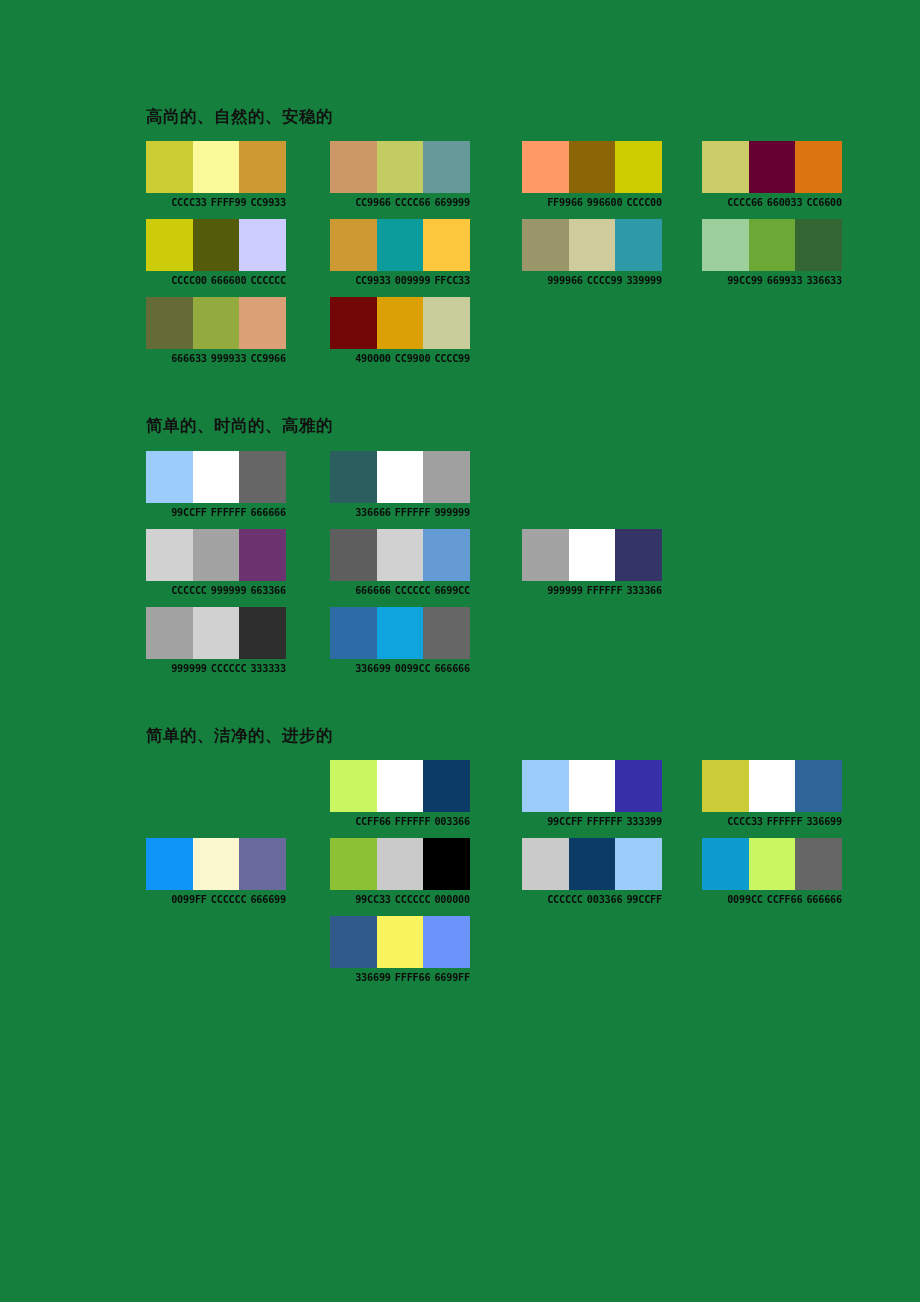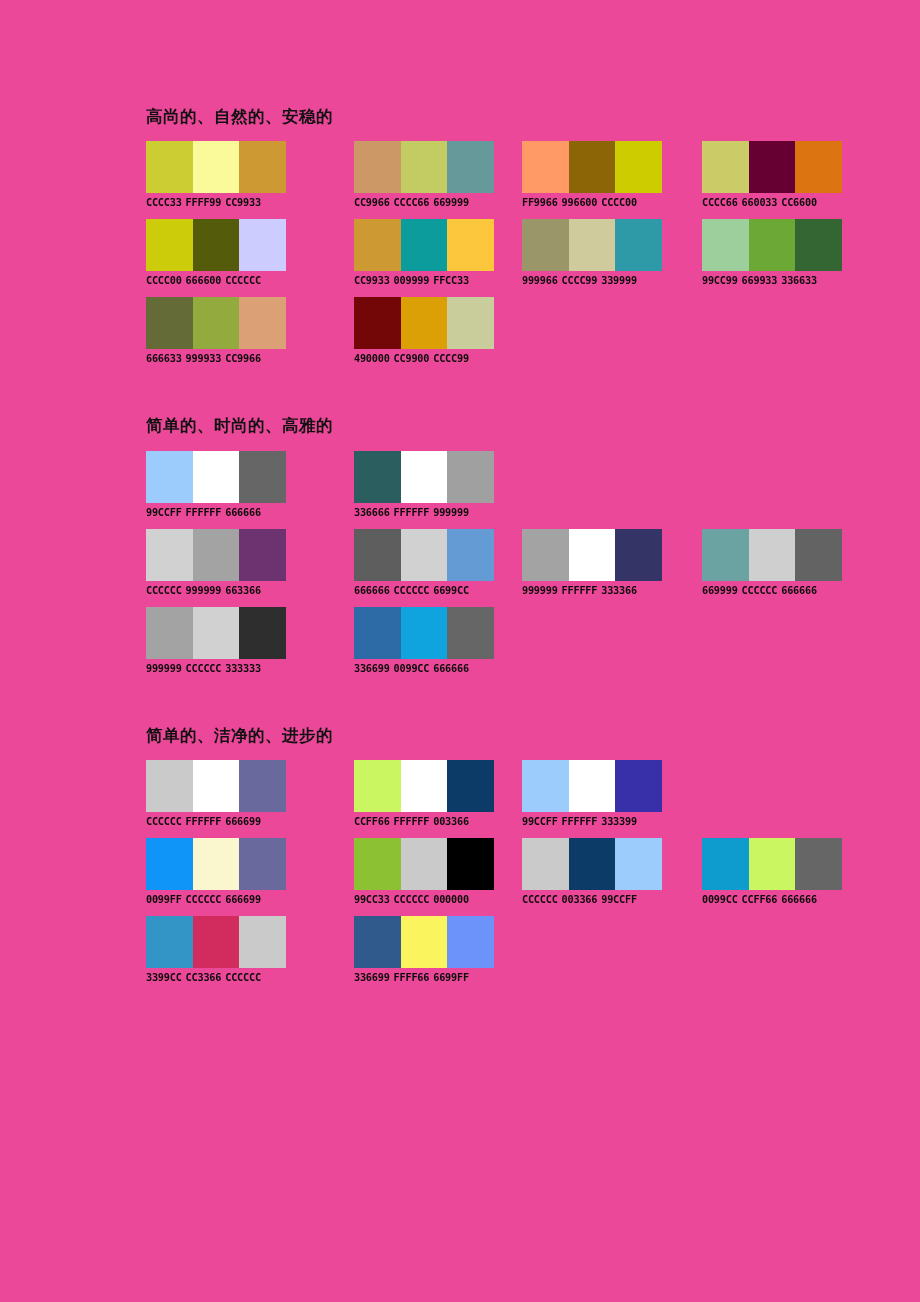--- a/index.html
+++ b/index.html
@@ -14,21 +14,21 @@
     font-family: "Liberation Sans", sans-serif;
     overflow: hidden;
   }
 
   .page {
     position: absolute;
     left: 0;
     top: 0;
     width: 920px;
     height: 1302px;
-    background: #ec4899;
+    background: #15803d;
   }
 
   .content {
     position: absolute;
     left: 146px;
     top: 106px;
     width: 730px;
   }
 
   .section {
@@ -50,21 +50,21 @@
     position: relative;
     height: 78px;
   }
 
   .swatch-group {
     position: absolute;
     top: 0;
   }
 
   .swatch-group.col-0 { left: 0px; }
-  .swatch-group.col-1 { left: 184px; margin-left: 24px; }
+  .swatch-group.col-1 { left: 184px; }
   .swatch-group.col-2 { left: 376px; }
   .swatch-group.col-3 { left: 556px; }
 
   .chips {
     display: flex;
     height: 52px;
     width: 140px;
   }
 
   .chip {
@@ -74,20 +74,21 @@
 
   .labels {
     margin-top: 4px;
     font-family: "DejaVu Sans Mono", monospace;
     font-size: 10.2px;
     font-weight: bold;
     color: #0b0b0b;
     letter-spacing: -0.2px;
     white-space: nowrap;
     line-height: 1.2;
+    text-align: right;
   }
 
   .labels .hex + .hex {
     margin-left: 4px;
   }
 </style>
 </head>
 <body>
 
 <div class="page">
@@ -219,28 +220,20 @@
             <div class="labels"><span class="hex">666666</span><span class="hex">CCCCCC</span><span class="hex">6699CC</span></div>
           </div>
           <div class="swatch-group col-2">
             <div class="chips">
               <div class="chip" style="background: rgb(163, 163, 163);"></div>
               <div class="chip" style="background: rgb(255, 255, 255);"></div>
               <div class="chip" style="background: rgb(52, 53, 102);"></div>
             </div>
             <div class="labels"><span class="hex">999999</span><span class="hex">FFFFFF</span><span class="hex">333366</span></div>
           </div>
-          <div class="swatch-group col-3">
-            <div class="chips">
-              <div class="chip" style="background: rgb(107, 163, 163);"></div>
-              <div class="chip" style="background: rgb(207, 207, 207);"></div>
-              <div class="chip" style="background: rgb(99, 99, 99);"></div>
-            </div>
-            <div class="labels"><span class="hex">669999</span><span class="hex">CCCCCC</span><span class="hex">666666</span></div>
-          </div>
         </div>
         <div class="swatch-row">
           <div class="swatch-group col-0">
             <div class="chips">
               <div class="chip" style="background: rgb(163, 163, 163);"></div>
               <div class="chip" style="background: rgb(209, 209, 209);"></div>
               <div class="chip" style="background: rgb(46, 46, 46);"></div>
             </div>
             <div class="labels"><span class="hex">999999</span><span class="hex">CCCCCC</span><span class="hex">333333</span></div>
           </div>
@@ -250,43 +243,43 @@
               <div class="chip" style="background: rgb(15, 164, 222);"></div>
               <div class="chip" style="background: rgb(102, 102, 102);"></div>
             </div>
             <div class="labels"><span class="hex">336699</span><span class="hex">0099CC</span><span class="hex">666666</span></div>
           </div>
         </div>
       </div>
       <div class="section">
         <div class="section-title">简单的、洁净的、进步的</div>
         <div class="swatch-row">
-          <div class="swatch-group col-0">
-            <div class="chips">
-              <div class="chip" style="background: rgb(202, 202, 202);"></div>
-              <div class="chip" style="background: rgb(255, 255, 255);"></div>
-              <div class="chip" style="background: rgb(105, 105, 158);"></div>
-            </div>
-            <div class="labels"><span class="hex">CCCCCC</span><span class="hex">FFFFFF</span><span class="hex">666699</span></div>
-          </div>
           <div class="swatch-group col-1">
             <div class="chips">
               <div class="chip" style="background: rgb(202, 246, 98);"></div>
               <div class="chip" style="background: rgb(255, 255, 255);"></div>
               <div class="chip" style="background: rgb(11, 59, 102);"></div>
             </div>
             <div class="labels"><span class="hex">CCFF66</span><span class="hex">FFFFFF</span><span class="hex">003366</span></div>
           </div>
           <div class="swatch-group col-2">
             <div class="chips">
               <div class="chip" style="background: rgb(156, 204, 252);"></div>
               <div class="chip" style="background: rgb(255, 255, 255);"></div>
               <div class="chip" style="background: rgb(55, 48, 168);"></div>
             </div>
             <div class="labels"><span class="hex">99CCFF</span><span class="hex">FFFFFF</span><span class="hex">333399</span></div>
+          </div>
+          <div class="swatch-group col-3">
+            <div class="chips">
+              <div class="chip" style="background: rgb(204, 204, 56);"></div>
+              <div class="chip" style="background: rgb(255, 255, 255);"></div>
+              <div class="chip" style="background: rgb(47, 102, 153);"></div>
+            </div>
+            <div class="labels"><span class="hex">CCCC33</span><span class="hex">FFFFFF</span><span class="hex">336699</span></div>
           </div>
         </div>
         <div class="swatch-row">
           <div class="swatch-group col-0">
             <div class="chips">
               <div class="chip" style="background: rgb(14, 149, 247);"></div>
               <div class="chip" style="background: rgb(250, 247, 206);"></div>
               <div class="chip" style="background: rgb(105, 105, 158);"></div>
             </div>
             <div class="labels"><span class="hex">0099FF</span><span class="hex">CCCCCC</span><span class="hex">666699</span></div>
@@ -310,28 +303,20 @@
           <div class="swatch-group col-3">
             <div class="chips">
               <div class="chip" style="background: rgb(14, 155, 206);"></div>
               <div class="chip" style="background: rgb(202, 246, 98);"></div>
               <div class="chip" style="background: rgb(102, 102, 102);"></div>
             </div>
             <div class="labels"><span class="hex">0099CC</span><span class="hex">CCFF66</span><span class="hex">666666</span></div>
           </div>
         </div>
         <div class="swatch-row">
-          <div class="swatch-group col-0">
-            <div class="chips">
-              <div class="chip" style="background: rgb(51, 149, 198);"></div>
-              <div class="chip" style="background: rgb(210, 44, 94);"></div>
-              <div class="chip" style="background: rgb(202, 202, 202);"></div>
-            </div>
-            <div class="labels"><span class="hex">3399CC</span><span class="hex">CC3366</span><span class="hex">CCCCCC</span></div>
-          </div>
           <div class="swatch-group col-1">
             <div class="chips">
               <div class="chip" style="background: rgb(48, 89, 140);"></div>
               <div class="chip" style="background: rgb(250, 244, 94);"></div>
               <div class="chip" style="background: rgb(107, 147, 250);"></div>
             </div>
             <div class="labels"><span class="hex">336699</span><span class="hex">FFFF66</span><span class="hex">6699FF</span></div>
           </div>
         </div>
       </div>

